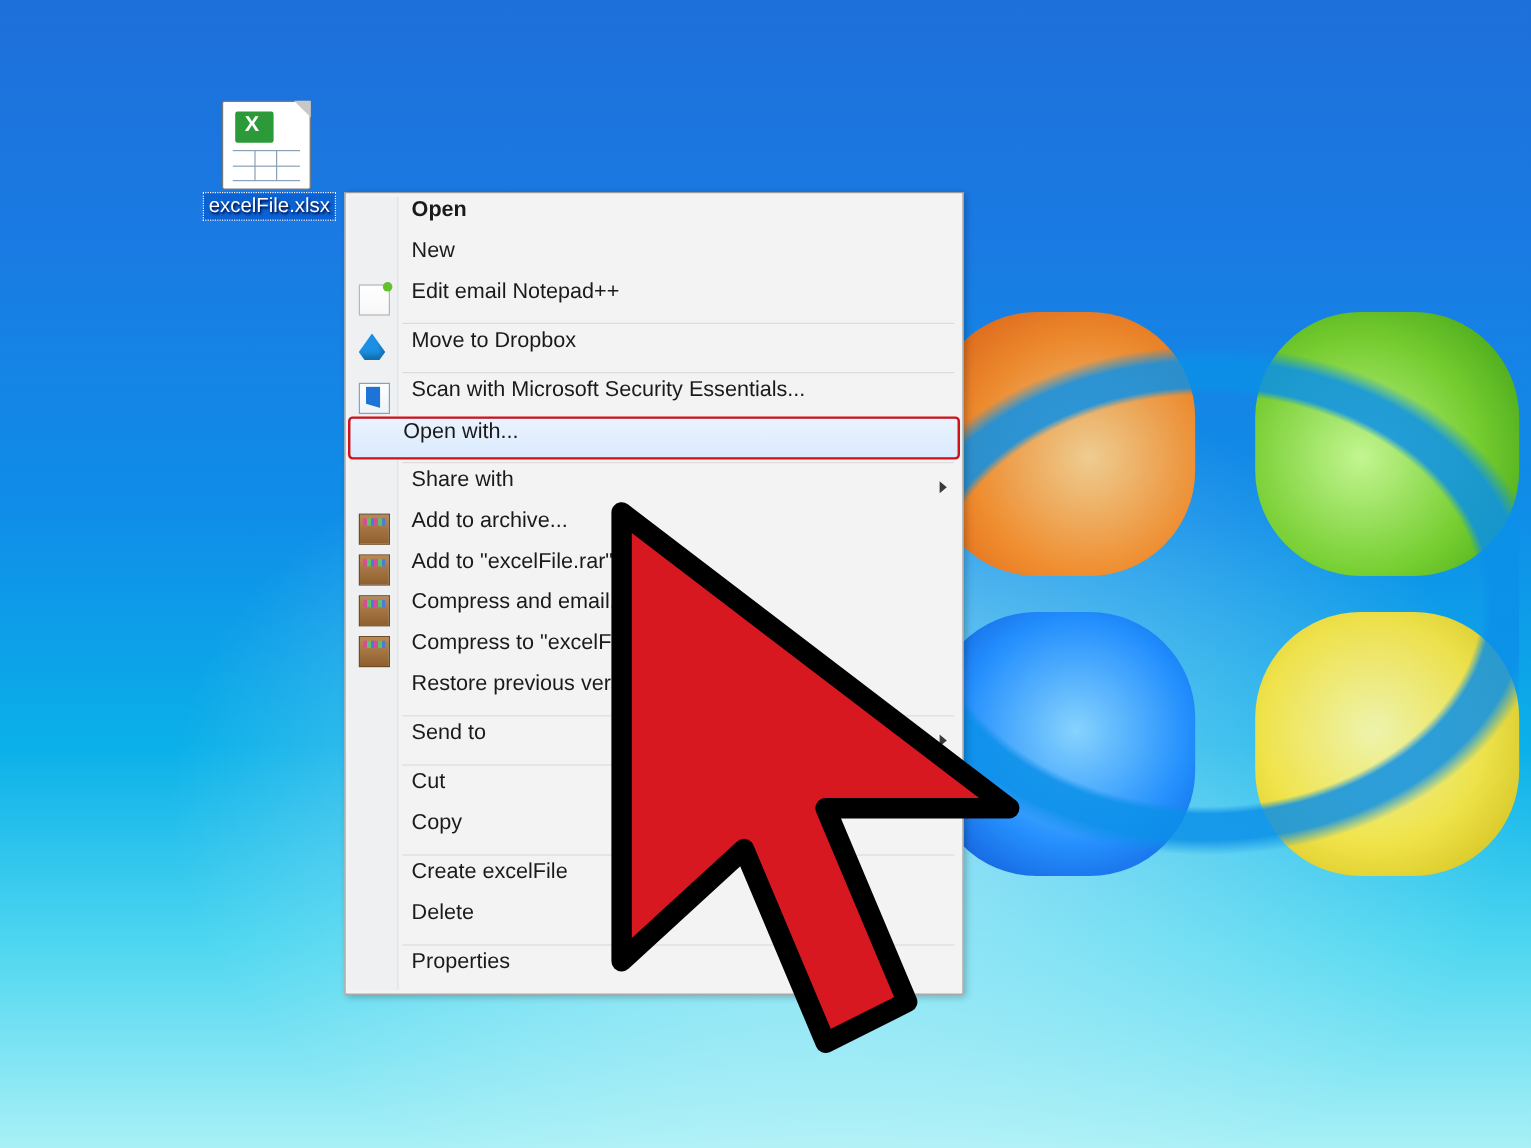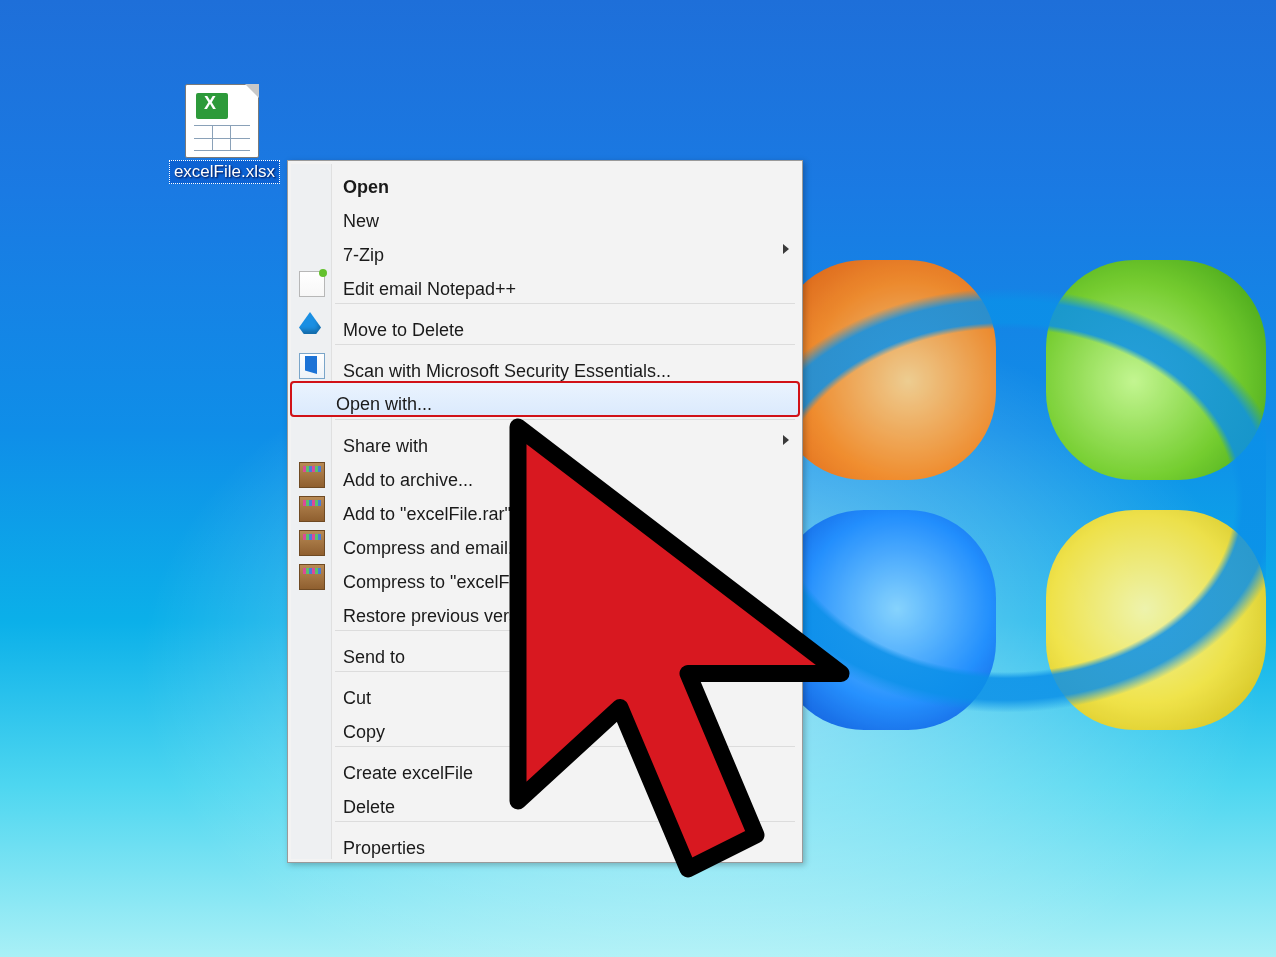--- a/index.html
+++ b/index.html
@@ -33,21 +33,21 @@
     linear-gradient(#8aa1b8 0 0) 66% 0/1px 100% no-repeat;}
 #file .lbl{display:inline-block;padding:1px 4px;color:#fff;font-size:17px;
   background:rgba(0,80,200,.55);border:1px dotted #fff;text-shadow:1px 1px 2px #003;}
 
 
 #menu{position:absolute;left:287px;top:160px;width:508px;
   background:#f3f3f3;border:1px solid #9a9a9a;box-shadow:2px 2px 6px rgba(0,0,0,.25);
   padding:3px 3px 3px 3px;}
 #menu .gutter{position:absolute;left:3px;top:3px;bottom:3px;width:40px;
   background:#eef0f2;border-right:1px solid #e0e0e0;}
-.mi{position:relative;display:flex;align-items:flex-end;height:34px;
+.mi{position:relative;display:flex;align-items:flex-start;height:34px;
   padding-left:52px;padding-right:24px;color:#1a1a1a;font-size:18px;}
 .mi.bold{font-weight:700;}
 .mi .ic{position:absolute;left:8px;top:5px;width:24px;height:24px;}
 .mi .arrow{position:absolute;right:10px;top:12px;width:0;height:0;
   border-top:5px solid transparent;border-bottom:5px solid transparent;
   border-left:6px solid #3a3a3a;}
 .sep{height:1px;margin:3px 4px 3px 44px;background:#dcdcdc;}
 .mi.hover{background:linear-gradient(#eaf3fe,#dbeafd);
   border:1px solid #a9cdf3;border-radius:3px;height:32px;}
 .mi.mark{outline:2px solid #d11218;outline-offset:-1px;padding-left:44px;}
@@ -109,33 +109,29 @@
   <div id="menu">
     <div class="gutter"></div>
 
     <div class="mi bold">
       <span>Open</span>
       </div>
     <div class="mi">
       <span>New</span>
       </div>
     <div class="mi">
-      <span>7-Zip</span>
-      <span class="arrow"></span>
-      </div>
-    <div class="mi">
       <span class="ic npp"></span>
       <span>Edit email Notepad++</span>
       </div>
 
     <div class="sep"></div>
 
     <div class="mi">
       <span class="ic drop"></span>
-      <span>Move to Delete</span>
+      <span>Move to Dropbox</span>
       </div>
 
     <div class="sep"></div>
 
     <div class="mi">
       <span class="ic mse"></span>
       <span>Scan with Microsoft Security Essentials...</span>
       </div>
     <div class="mi hover mark">
       <span>Open with...</span>

